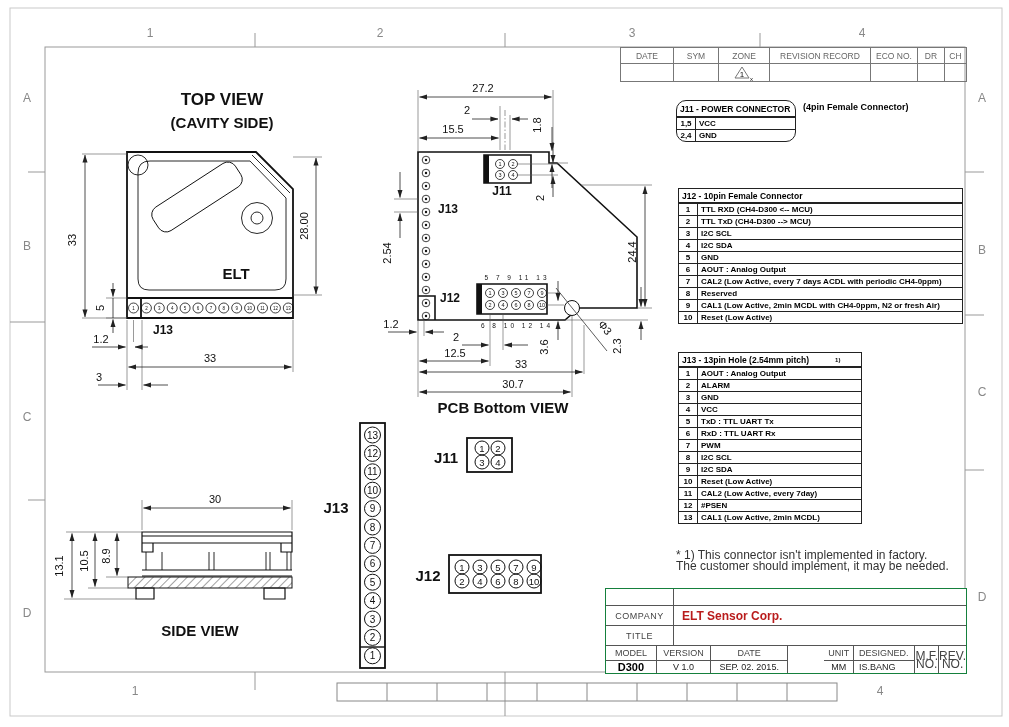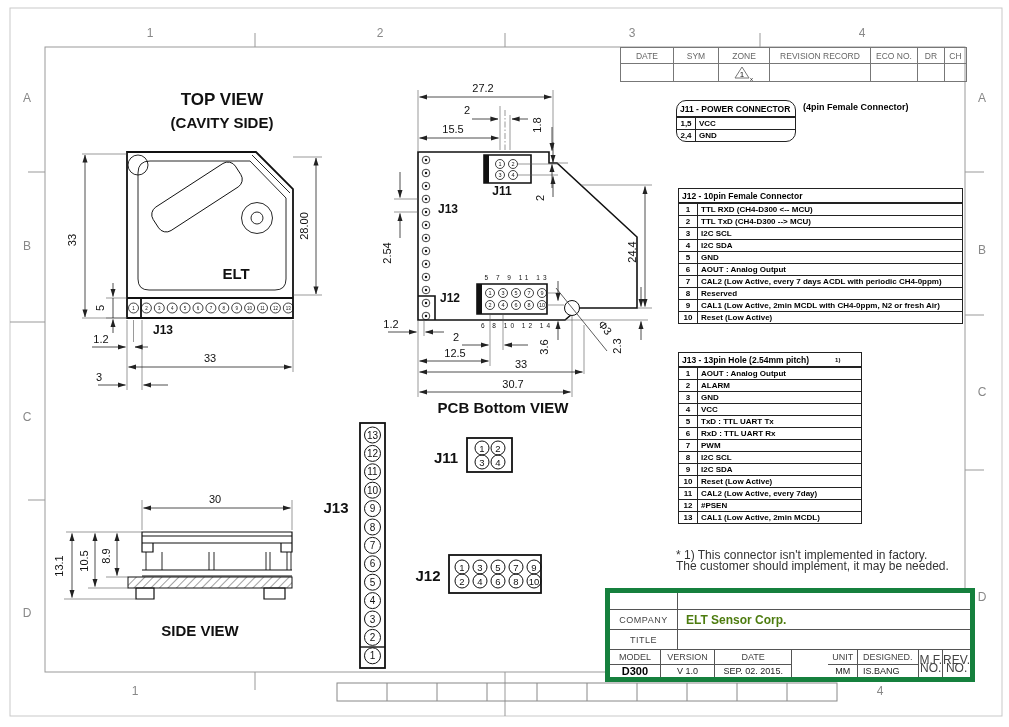--- a/index.html
+++ b/index.html
@@ -15,25 +15,25 @@
   .tbl .rw:first-of-type{border-top:none;}
   .tbl .pc{flex:0 0 18px;border-right:1px solid #222;text-align:center;padding:1px 0;}
   .tbl .dc{flex:1;padding:1px 3px;white-space:nowrap;}
   
   .rev{position:absolute;left:620px;top:47px;width:345px;height:33px;display:flex;border:1px solid #777;color:#666;font-size:8.5px;}
   .rev .col{border-right:1px solid #777;display:flex;flex-direction:column;}
   .rev .col:last-child{border-right:none;}
   .rev .ch{height:15px;border-bottom:1px solid #777;display:flex;align-items:center;justify-content:center;}
   .rev .cb{flex:1;display:flex;align-items:center;justify-content:center;}
   
-  .tb{position:absolute;left:605px;top:588px;width:360px;height:84px;border:5px solid #15803d;background:#fff;display:flex;flex-direction:column;font-size:9px;color:#444;text-align:center;}
+  .tb{position:absolute;left:605px;top:588px;width:360px;height:84px;border:1px solid #15803d;background:#fff;display:flex;flex-direction:column;font-size:9px;color:#444;text-align:center;}
   .tb .r{display:flex;border-top:1px solid #555;}
   .tb .r:first-child{border-top:none;}
   .tb .lab{flex:0 0 67px;border-right:1px solid #555;display:flex;align-items:center;justify-content:center;letter-spacing:.5px;}
-  .tb .val{flex:1;display:flex;align-items:center;padding-left:8px;font-weight:bold;color:#4d7c0f;font-size:12px;}
+  .tb .val{flex:1;display:flex;align-items:center;padding-left:8px;font-weight:bold;color:#b91c1c;font-size:12px;}
   .tb .g{display:flex;flex:1;}
   .tb .gc{border-right:1px solid #555;display:flex;flex-direction:column;}
   .tb .gc:last-child{border-right:none;}
   .tb .gl{height:14px;border-bottom:1px solid #555;display:flex;align-items:center;justify-content:center;}
   .tb .gv{flex:1;display:flex;align-items:center;justify-content:center;color:#222;}
   .tb .two{flex-direction:column;justify-content:center;align-items:center;line-height:8px;font-size:12px;}
   .note4pin{position:absolute;left:803px;top:102px;font-size:9px;font-weight:bold;color:#000;}
   .fnote{position:absolute;left:676px;width:300px;font-size:12px;color:#333;}
   .sup{font-size:6px;vertical-align:super;margin-left:26px;}
 </style>

